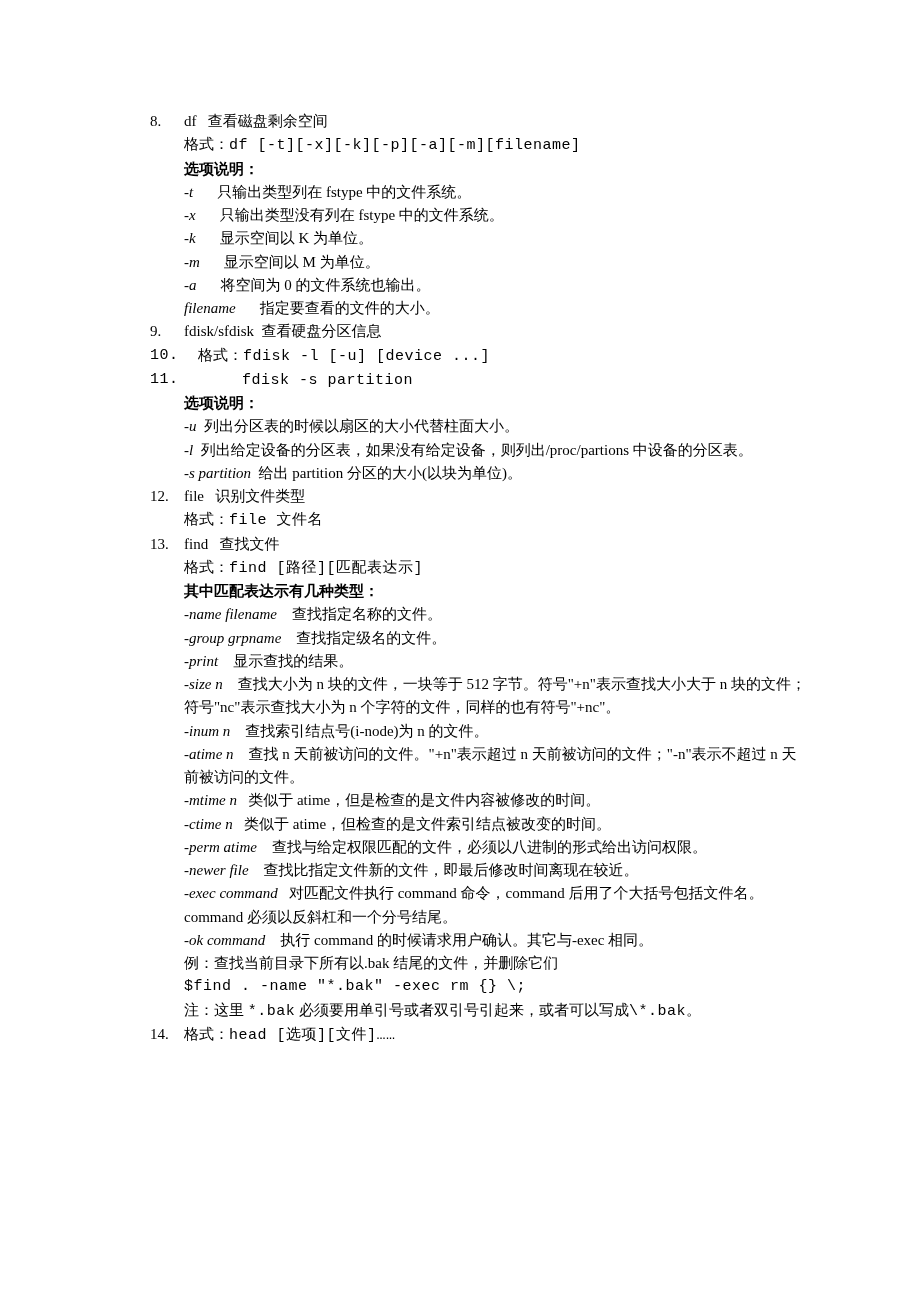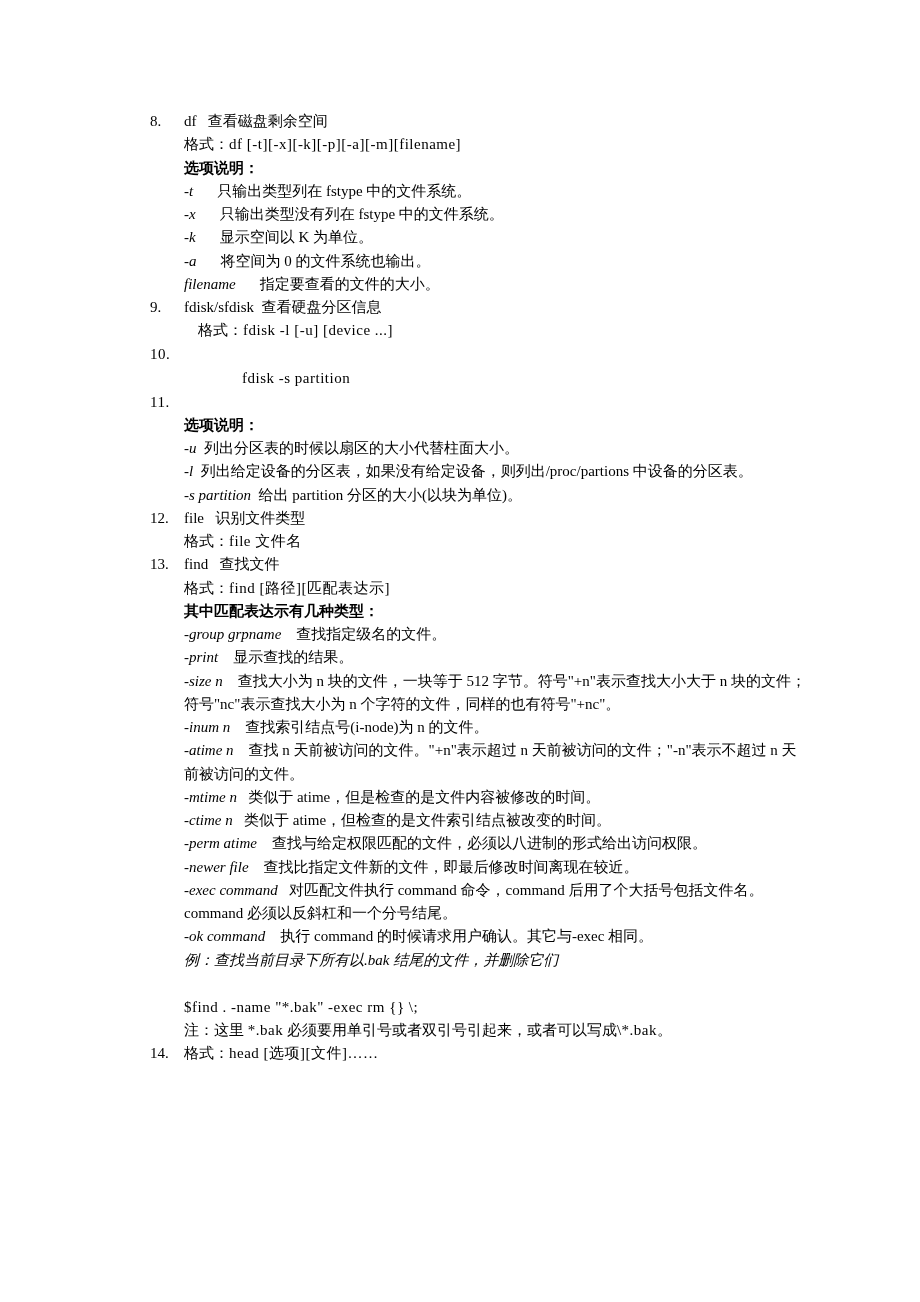--- a/index.html
+++ b/index.html
@@ -15,23 +15,23 @@
   }
   .item {
     display: flex;
   }
   .num {
     min-width: 34px;
   }
   .body {
     flex: 1;
   }
-  .mono { font-family: Liberation Serif, serif; letter-spacing: 0.5px; margin-top: 24px; }
+  .mono { font-family: Liberation Mono, monospace; letter-spacing: 0.5px; }
   .bold { font-weight: bold; }
-  .italic { font-style: italic; }
+  .italic { }
   .opt-flag {
     font-style: italic;
   }
   .opt-gap { display:inline-block; width: 24px; }
 </style>
 </head>
 <body>
 
 <div class="item">
   <div class="num">8.</div>
@@ -39,20 +39,21 @@
     <div>
       <span>df</span>&nbsp;&nbsp;&nbsp;<span>查看磁盘剩余空间</span>
     </div>
     <div>
       <span>格式：</span><span class="mono">df [-t][-x][-k][-p][-a][-m][filename]</span>
     </div>
     <div class="bold">选项说明：</div>
     <div><span class="opt-flag">-t</span><span class="opt-gap"></span><span>只输出类型列在 fstype 中的文件系统。</span></div>
     <div><span class="opt-flag">-x</span><span class="opt-gap"></span><span>只输出类型没有列在 fstype 中的文件系统。</span></div>
     <div><span class="opt-flag">-k</span><span class="opt-gap"></span><span>显示空间以 K 为单位。</span></div>
+    <div><span class="opt-flag">-m</span><span class="opt-gap"></span><span>显示空间以 M 为单位。</span></div>
     <div><span class="opt-flag">-a</span><span class="opt-gap"></span><span>将空间为 0 的文件系统也输出。</span></div>
     <div><span class="opt-flag">filename</span><span class="opt-gap"></span><span>指定要查看的文件的大小。</span></div>
   </div>
 </div>
 
 <div class="item">
   <div class="num">9.</div>
   <div class="body">
     <span>fdisk/sfdisk</span>&nbsp;&nbsp;<span>查看硬盘分区信息</span>
   </div>
@@ -89,20 +90,21 @@
   </div>
 </div>
 
 <div class="item">
   <div class="num">13.</div>
   <div class="body">
     <div><span>find</span>&nbsp;&nbsp;&nbsp;<span>查找文件</span></div>
     <div><span>格式：</span><span class="mono">find [路径][匹配表达示]</span></div>
     <div class="bold">其中匹配表达示有几种类型：</div>
 
+    <div><span class="opt-flag">-name filename</span>&nbsp;&nbsp;&nbsp;&nbsp;<span>查找指定名称的文件。</span></div>
     <div><span class="opt-flag">-group grpname</span>&nbsp;&nbsp;&nbsp;&nbsp;<span>查找指定级名的文件。</span></div>
     <div><span class="opt-flag">-print</span>&nbsp;&nbsp;&nbsp;&nbsp;<span>显示查找的结果。</span></div>
     <div><span class="opt-flag">-size n</span>&nbsp;&nbsp;&nbsp;&nbsp;<span>查找大小为 n 块的文件，一块等于 512 字节。符号"+n"表示查找大小大于 n 块的文件；符号"nc"表示查找大小为 n 个字符的文件，同样的也有符号"+nc"。</span></div>
     <div><span class="opt-flag">-inum n</span>&nbsp;&nbsp;&nbsp;&nbsp;<span>查找索引结点号(i-node)为 n 的文件。</span></div>
     <div><span class="opt-flag">-atime n</span>&nbsp;&nbsp;&nbsp;&nbsp;<span>查找 n 天前被访问的文件。"+n"表示超过 n 天前被访问的文件；"-n"表示不超过 n 天前被访问的文件。</span></div>
     <div><span class="opt-flag">-mtime n</span>&nbsp;&nbsp;&nbsp;<span>类似于 atime，但是检查的是文件内容被修改的时间。</span></div>
     <div><span class="opt-flag">-ctime n</span>&nbsp;&nbsp;&nbsp;<span>类似于 atime，但检查的是文件索引结点被改变的时间。</span></div>
     <div><span class="opt-flag">-perm atime</span>&nbsp;&nbsp;&nbsp;&nbsp;<span>查找与给定权限匹配的文件，必须以八进制的形式给出访问权限。</span></div>
     <div><span class="opt-flag">-newer file</span>&nbsp;&nbsp;&nbsp;&nbsp;<span>查找比指定文件新的文件，即最后修改时间离现在较近。</span></div>
     <div><span class="opt-flag">-exec command</span>&nbsp;&nbsp;&nbsp;<span>对匹配文件执行 command 命令，command 后用了个大括号包括文件名。command 必须以反斜杠和一个分号结尾。</span></div>

